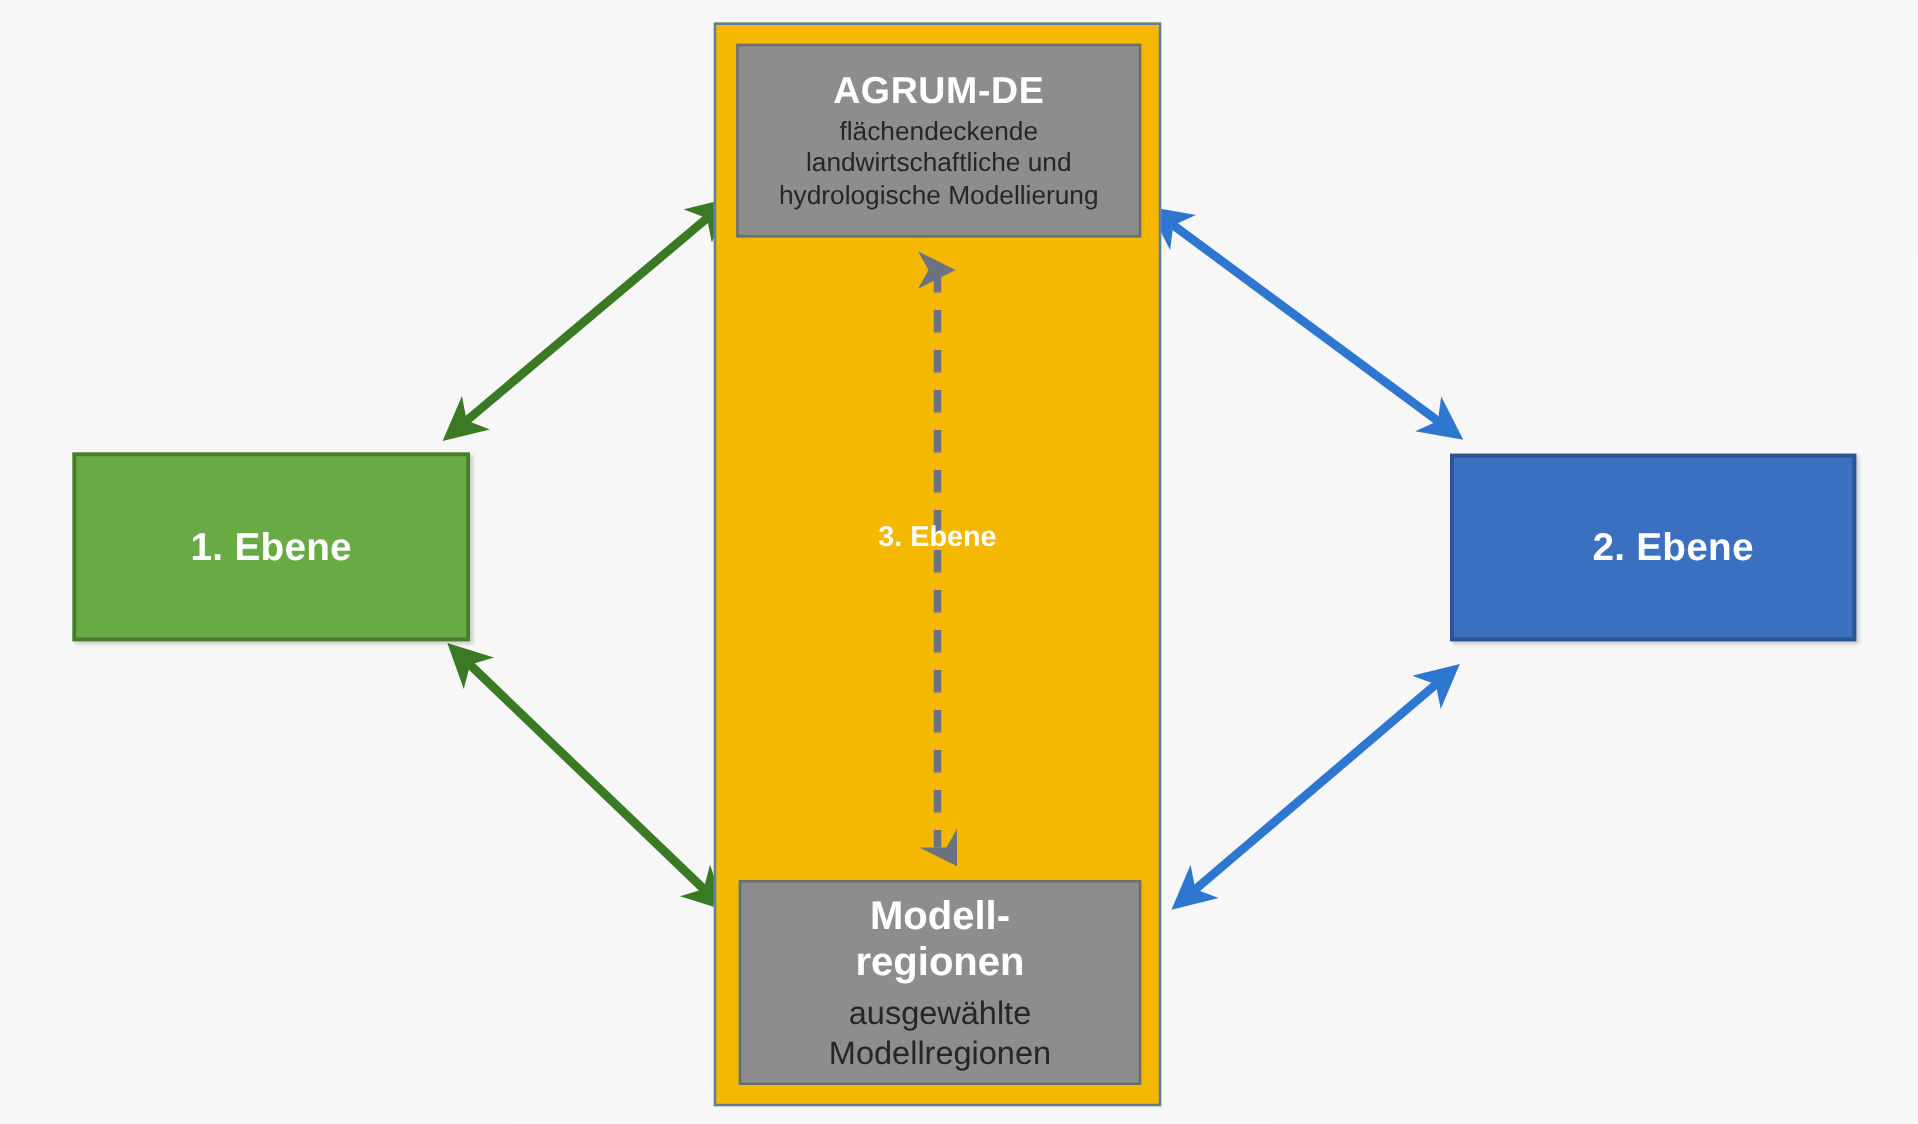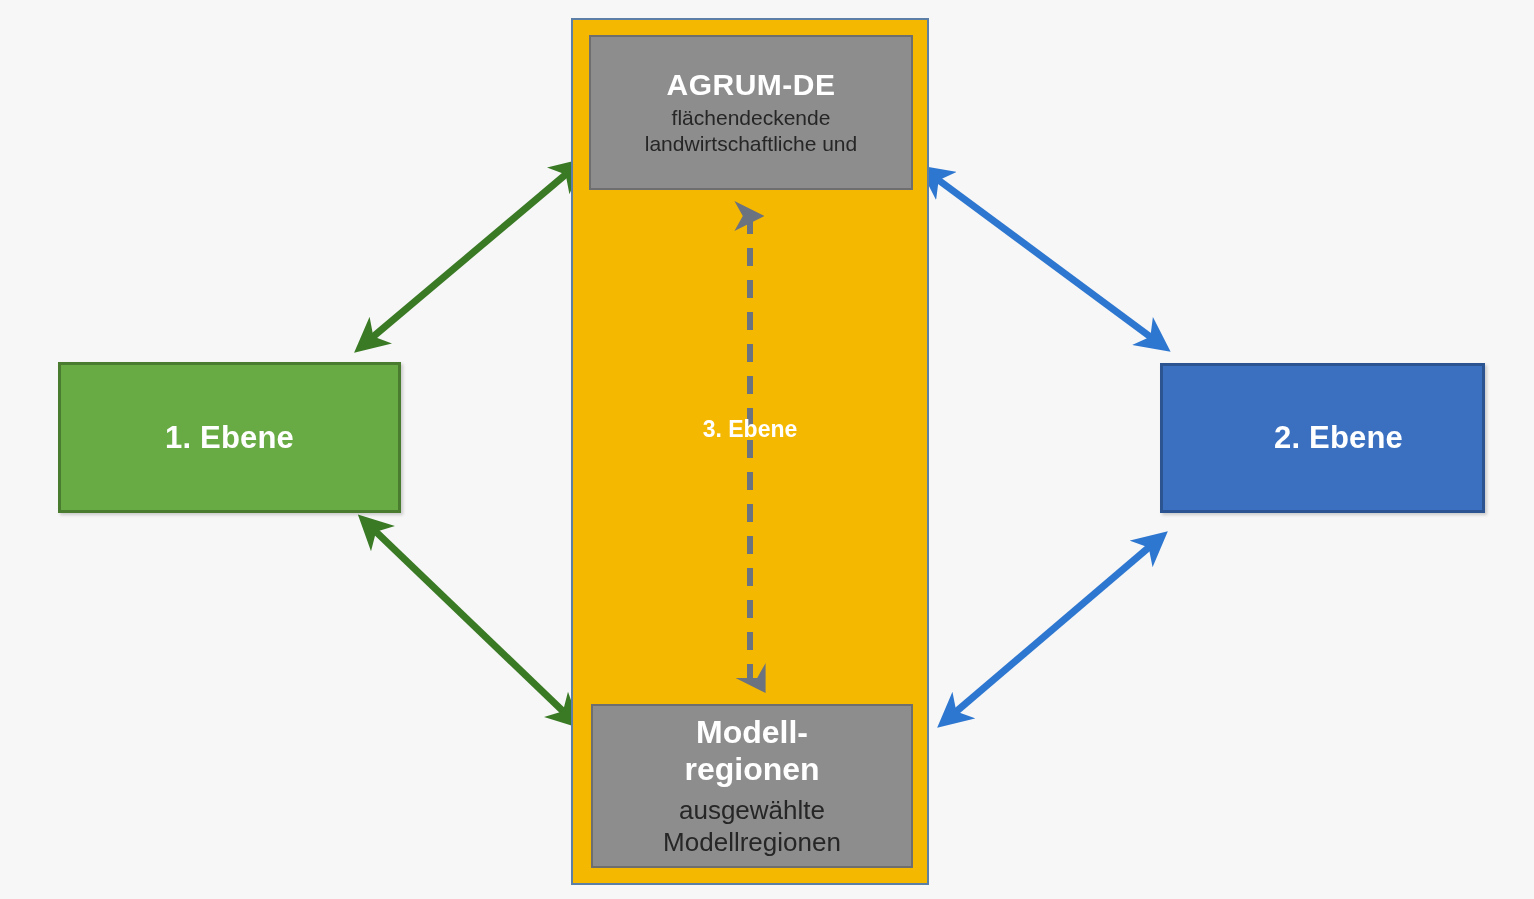--- a/index.html
+++ b/index.html
@@ -14,21 +14,21 @@
     background: #f7f7f7;
     font-family: "Liberation Sans", sans-serif;
     overflow: hidden;
   }
 
   
   #green-box {
     position: absolute;
     left: 58px;
     top: 362px;
-    width: 343px;
+    width: 318px;
     height: 151px;
     background: #68ab44;
     border: 3px solid #4a7c2f;
     box-sizing: border-box;
     display: flex;
     align-items: center;
     justify-content: center;
     box-shadow: 2px 2px 3px rgba(0,0,0,0.18);
   }
   #green-box .label {
@@ -216,20 +216,21 @@
         </marker>
       </defs>
       <line x1="177" y1="196" x2="177" y2="658" stroke="#6b7280" stroke-width="6" stroke-dasharray="18,14" marker-start="url(#dh-up)" marker-end="url(#dh-down)"></line>
     </svg>
 
     <div class="gray-box" id="agrum-box">
       <div class="title">AGRUM-DE</div>
       <div class="sub">
         <span>flächendeckende</span><br>
         <span>landwirtschaftliche und</span><br>
+        <span>hydrologische Modellierung</span>
       </div>
     </div>
 
     <div id="ebene3-label">3. Ebene</div>
 
     <div class="gray-box" id="modellregionen-box">
       <div class="title">
         <span>Modell-</span><br>
         <span>regionen</span>
       </div>

